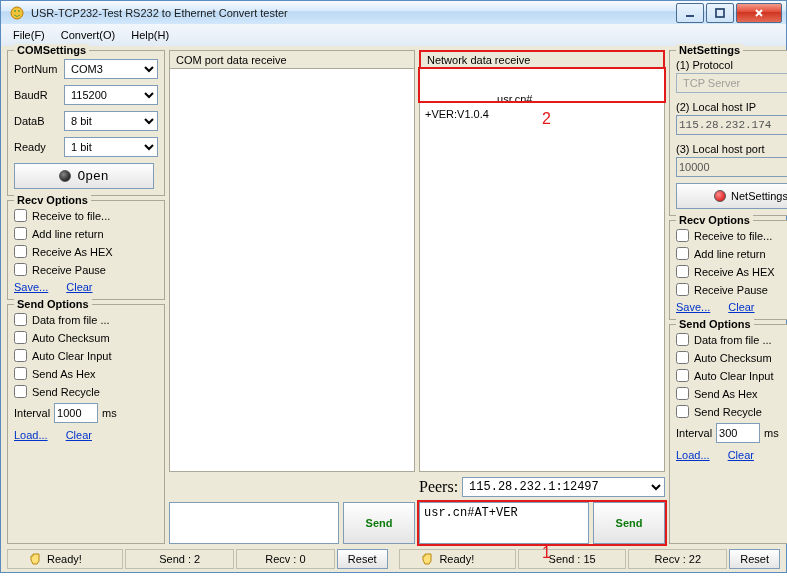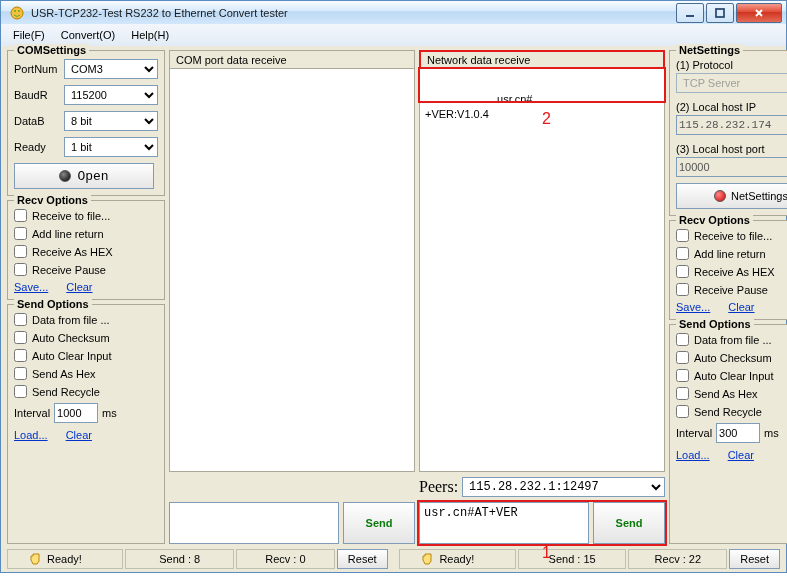--- a/index.html
+++ b/index.html
@@ -279,21 +279,21 @@
 
 </div>
 
 <div class="statusbar">
   <div class="stat-seg ready">
         <svg class="hand" viewBox="0 0 14 14">
           <path d="M3 8 L3 4 L5 4 L5 2 L11 2 L11 9 L9 12 L5 12 Z" fill="#ffe07a" stroke="#b8860b"></path>
         </svg>
         <span>Ready!</span>
       </div>
-  <div class="stat-seg sendc">Send : 8</div>
+  <div class="stat-seg sendc">Send : 2</div>
   <div class="stat-seg recvc">Recv : 0</div>
   <button class="reset">Reset</button>
   <div style="width:8px"></div>
   <div class="stat-seg ready">
         <svg class="hand" viewBox="0 0 14 14">
           <path d="M3 8 L3 4 L5 4 L5 2 L11 2 L11 9 L9 12 L5 12 Z" fill="#ffe07a" stroke="#b8860b"></path>
         </svg>
         <span>Ready!</span>
       </div>
   <div class="stat-seg sendc">Send : 15</div>

